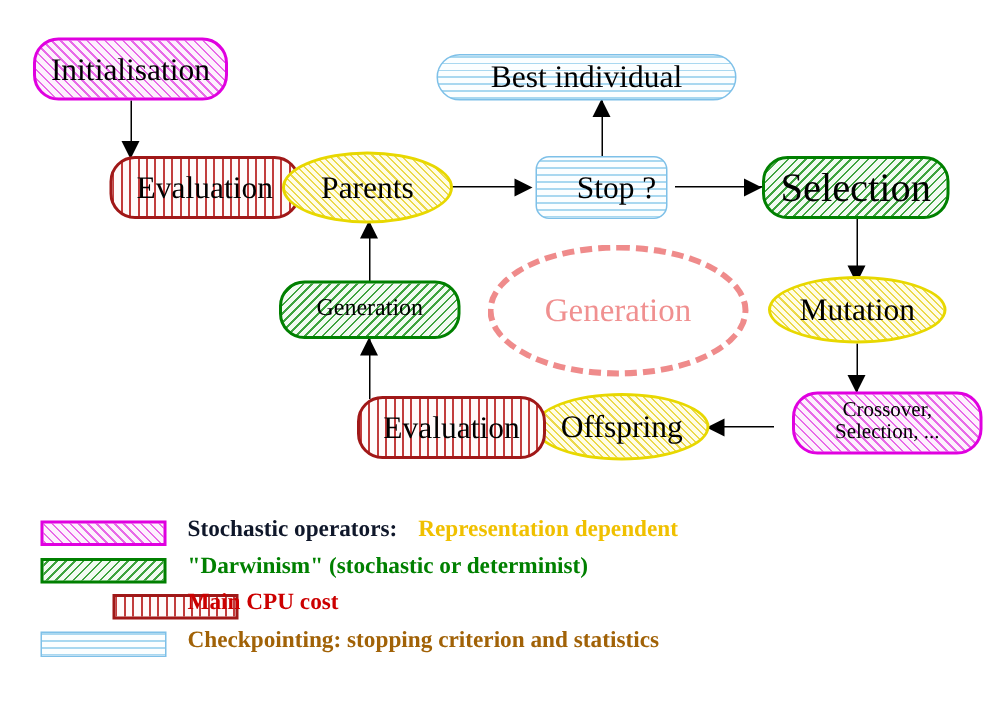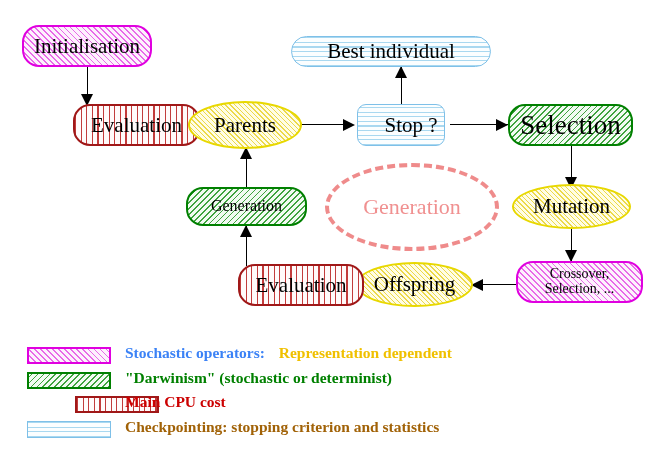--- a/index.html
+++ b/index.html
@@ -122,21 +122,21 @@
     height: 17px;
     left: 27px;
   }
   .legend-text {
     position: absolute;
     left: 125px;
     white-space: nowrap;
     font-size: 15.5px;
     font-weight: bold;
   }
-  .lt-magenta { color: #3b82f6; }
+  .lt-magenta { color: #0f172a; }
   .lt-gold    { color: #f0c000; }
   .lt-green   { color: #008000; }
   .lt-red     { color: #cc0000; }
   .lt-blue    { color: #a16207; }
 </style>
 </head>
 <body>
 
 <div id="canvas">
 
@@ -194,21 +194,21 @@
   </div>
 
   <div class="node fill-green" style="left:508px; top:104px; width:125px; height:42px; font-size:27px;">
     <span>Selection</span>
   </div>
 
   <div class="node fill-yellow ellipse" style="left:512px; top:184px; width:119px; height:45px; font-size:21px;">
     <span>Mutation</span>
   </div>
 
-  <div class="node fill-magenta" style="left:516px; top:261px; width:127px; height:42px; font-size:14px; flex-direction:column; justify-content:center;">
+  <div class="node fill-magenta" style="left:528px; top:261px; width:127px; height:42px; font-size:14px; flex-direction:column; justify-content:center;">
     <span>Crossover,</span>
     <span>Selection, ...</span>
   </div>
 
   <div class="node fill-yellow ellipse" style="left:356px; top:262px; width:117px; height:45px; font-size:21px;">
     <span>Offspring</span>
   </div>
 
   <div class="node fill-red" style="left:190px; top:264px; width:126px; height:42px; font-size:21px;">
     <span>Evaluation</span>

